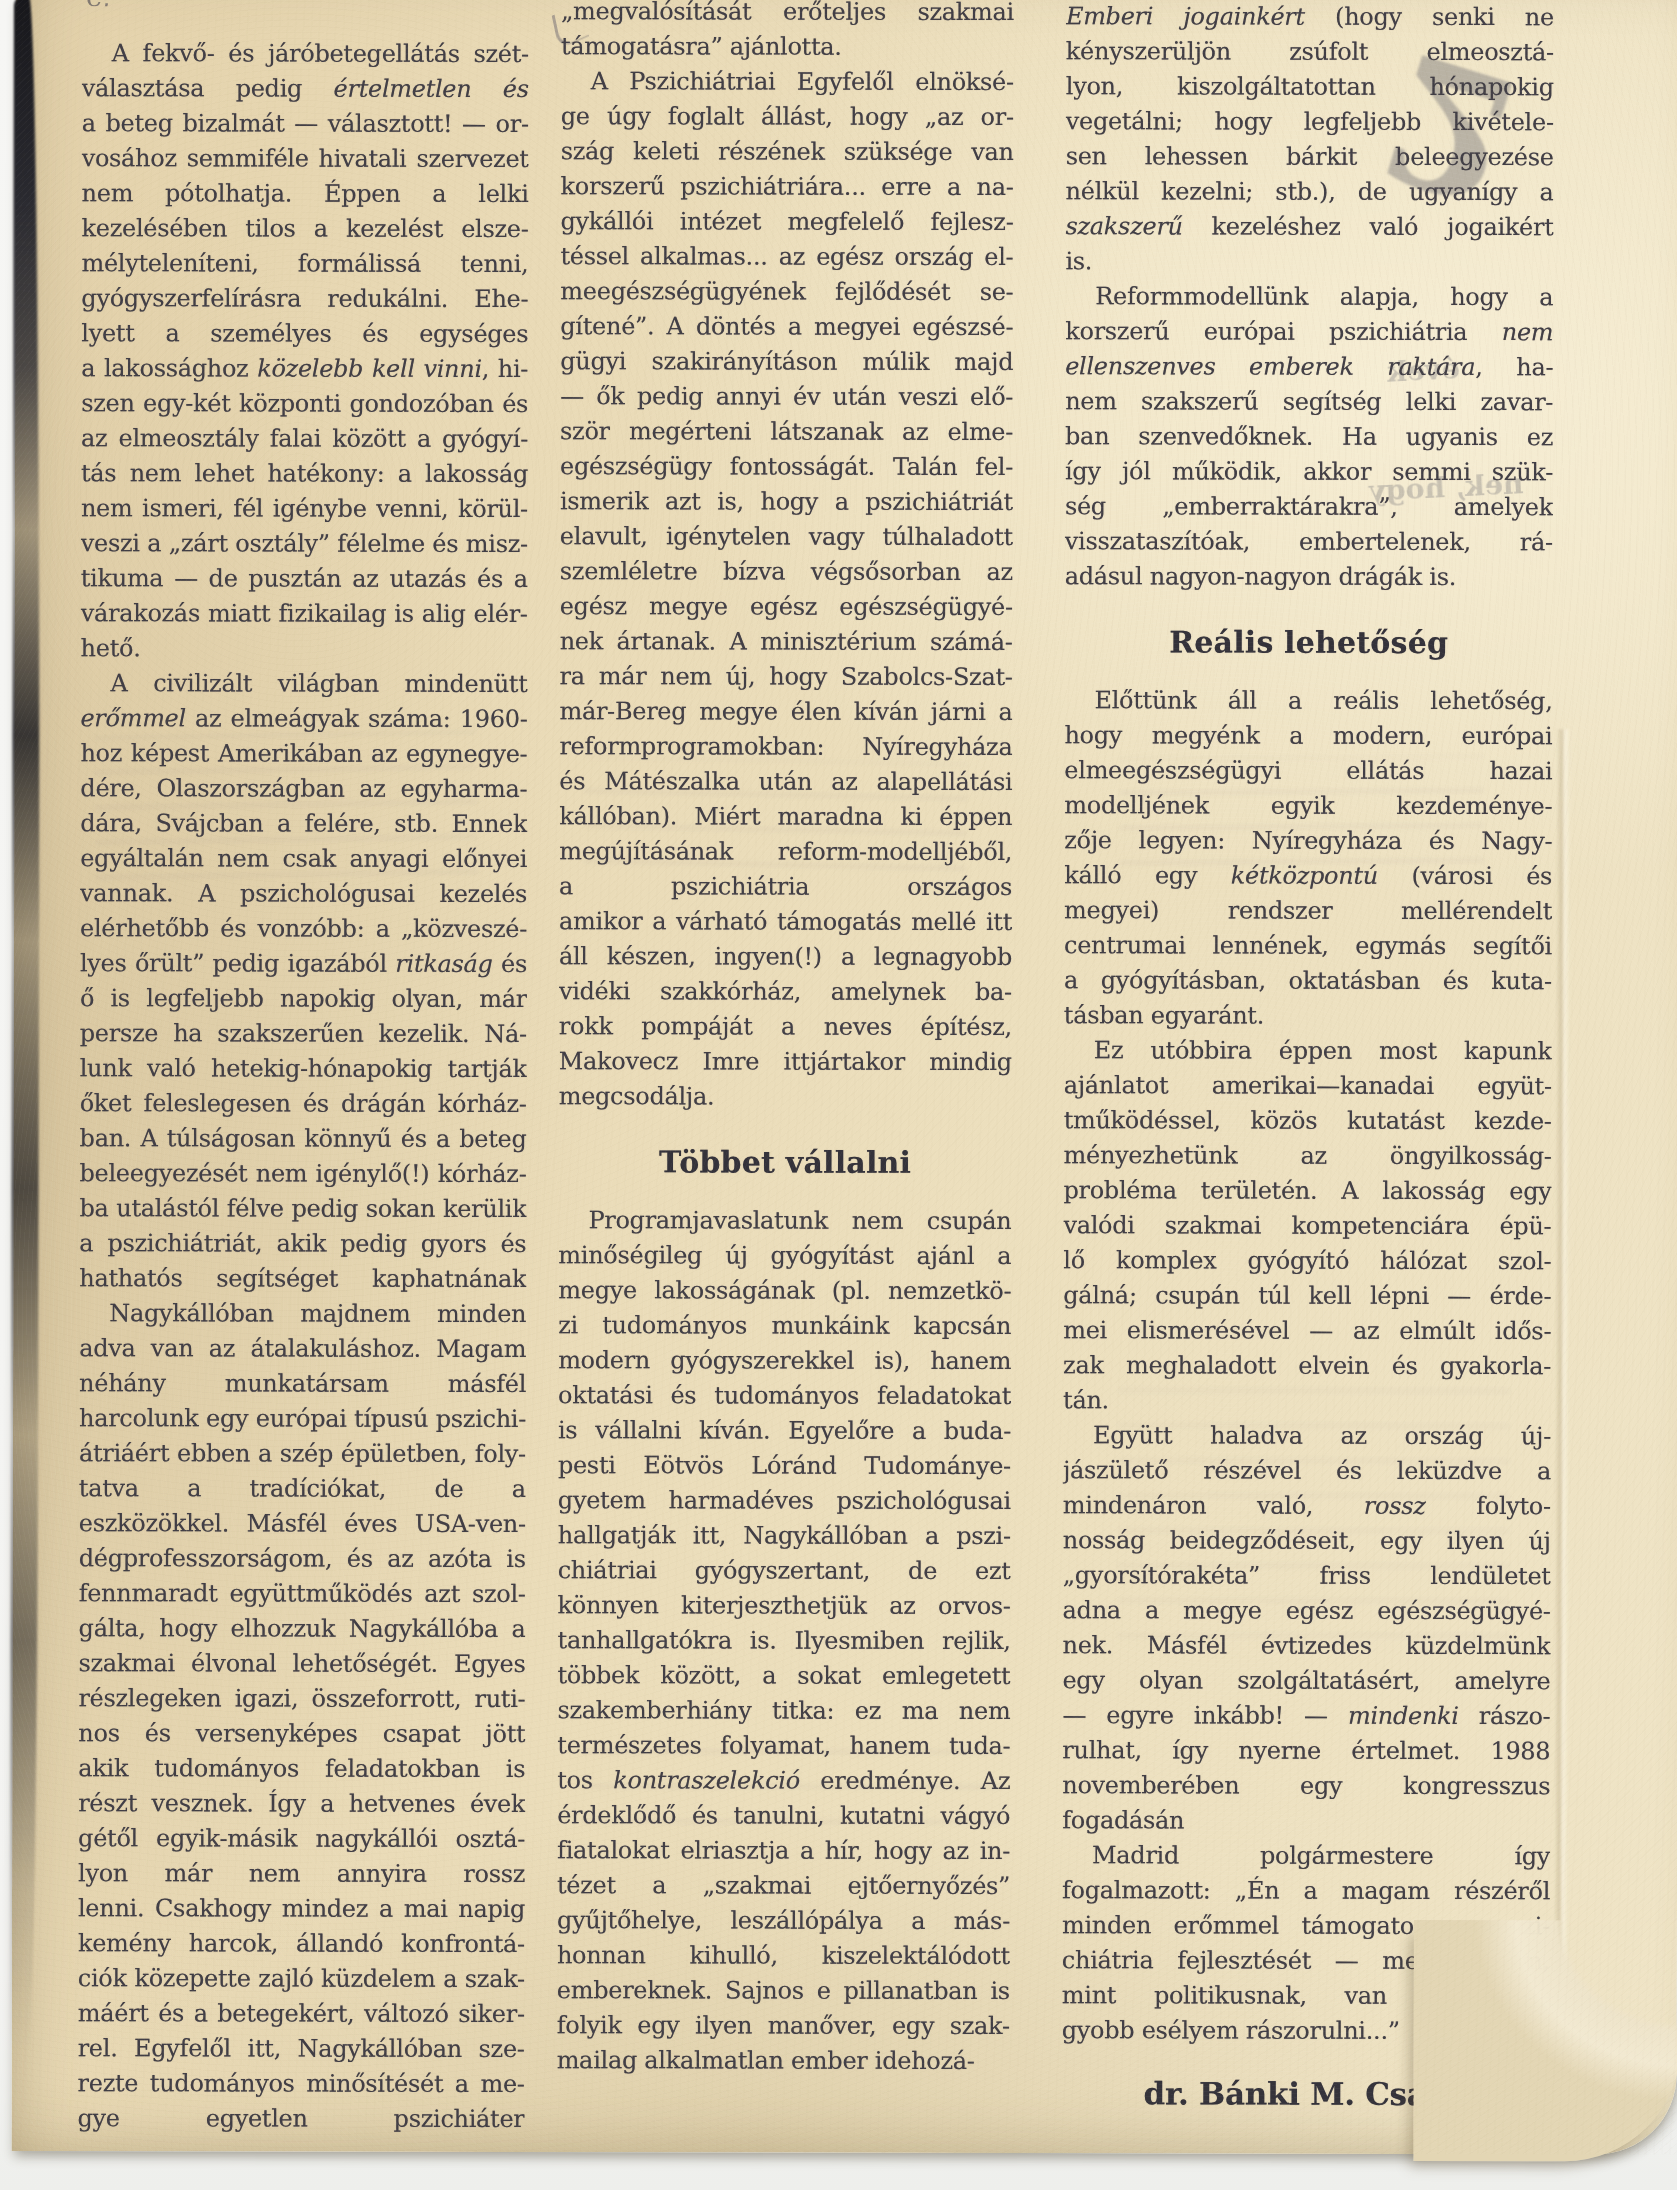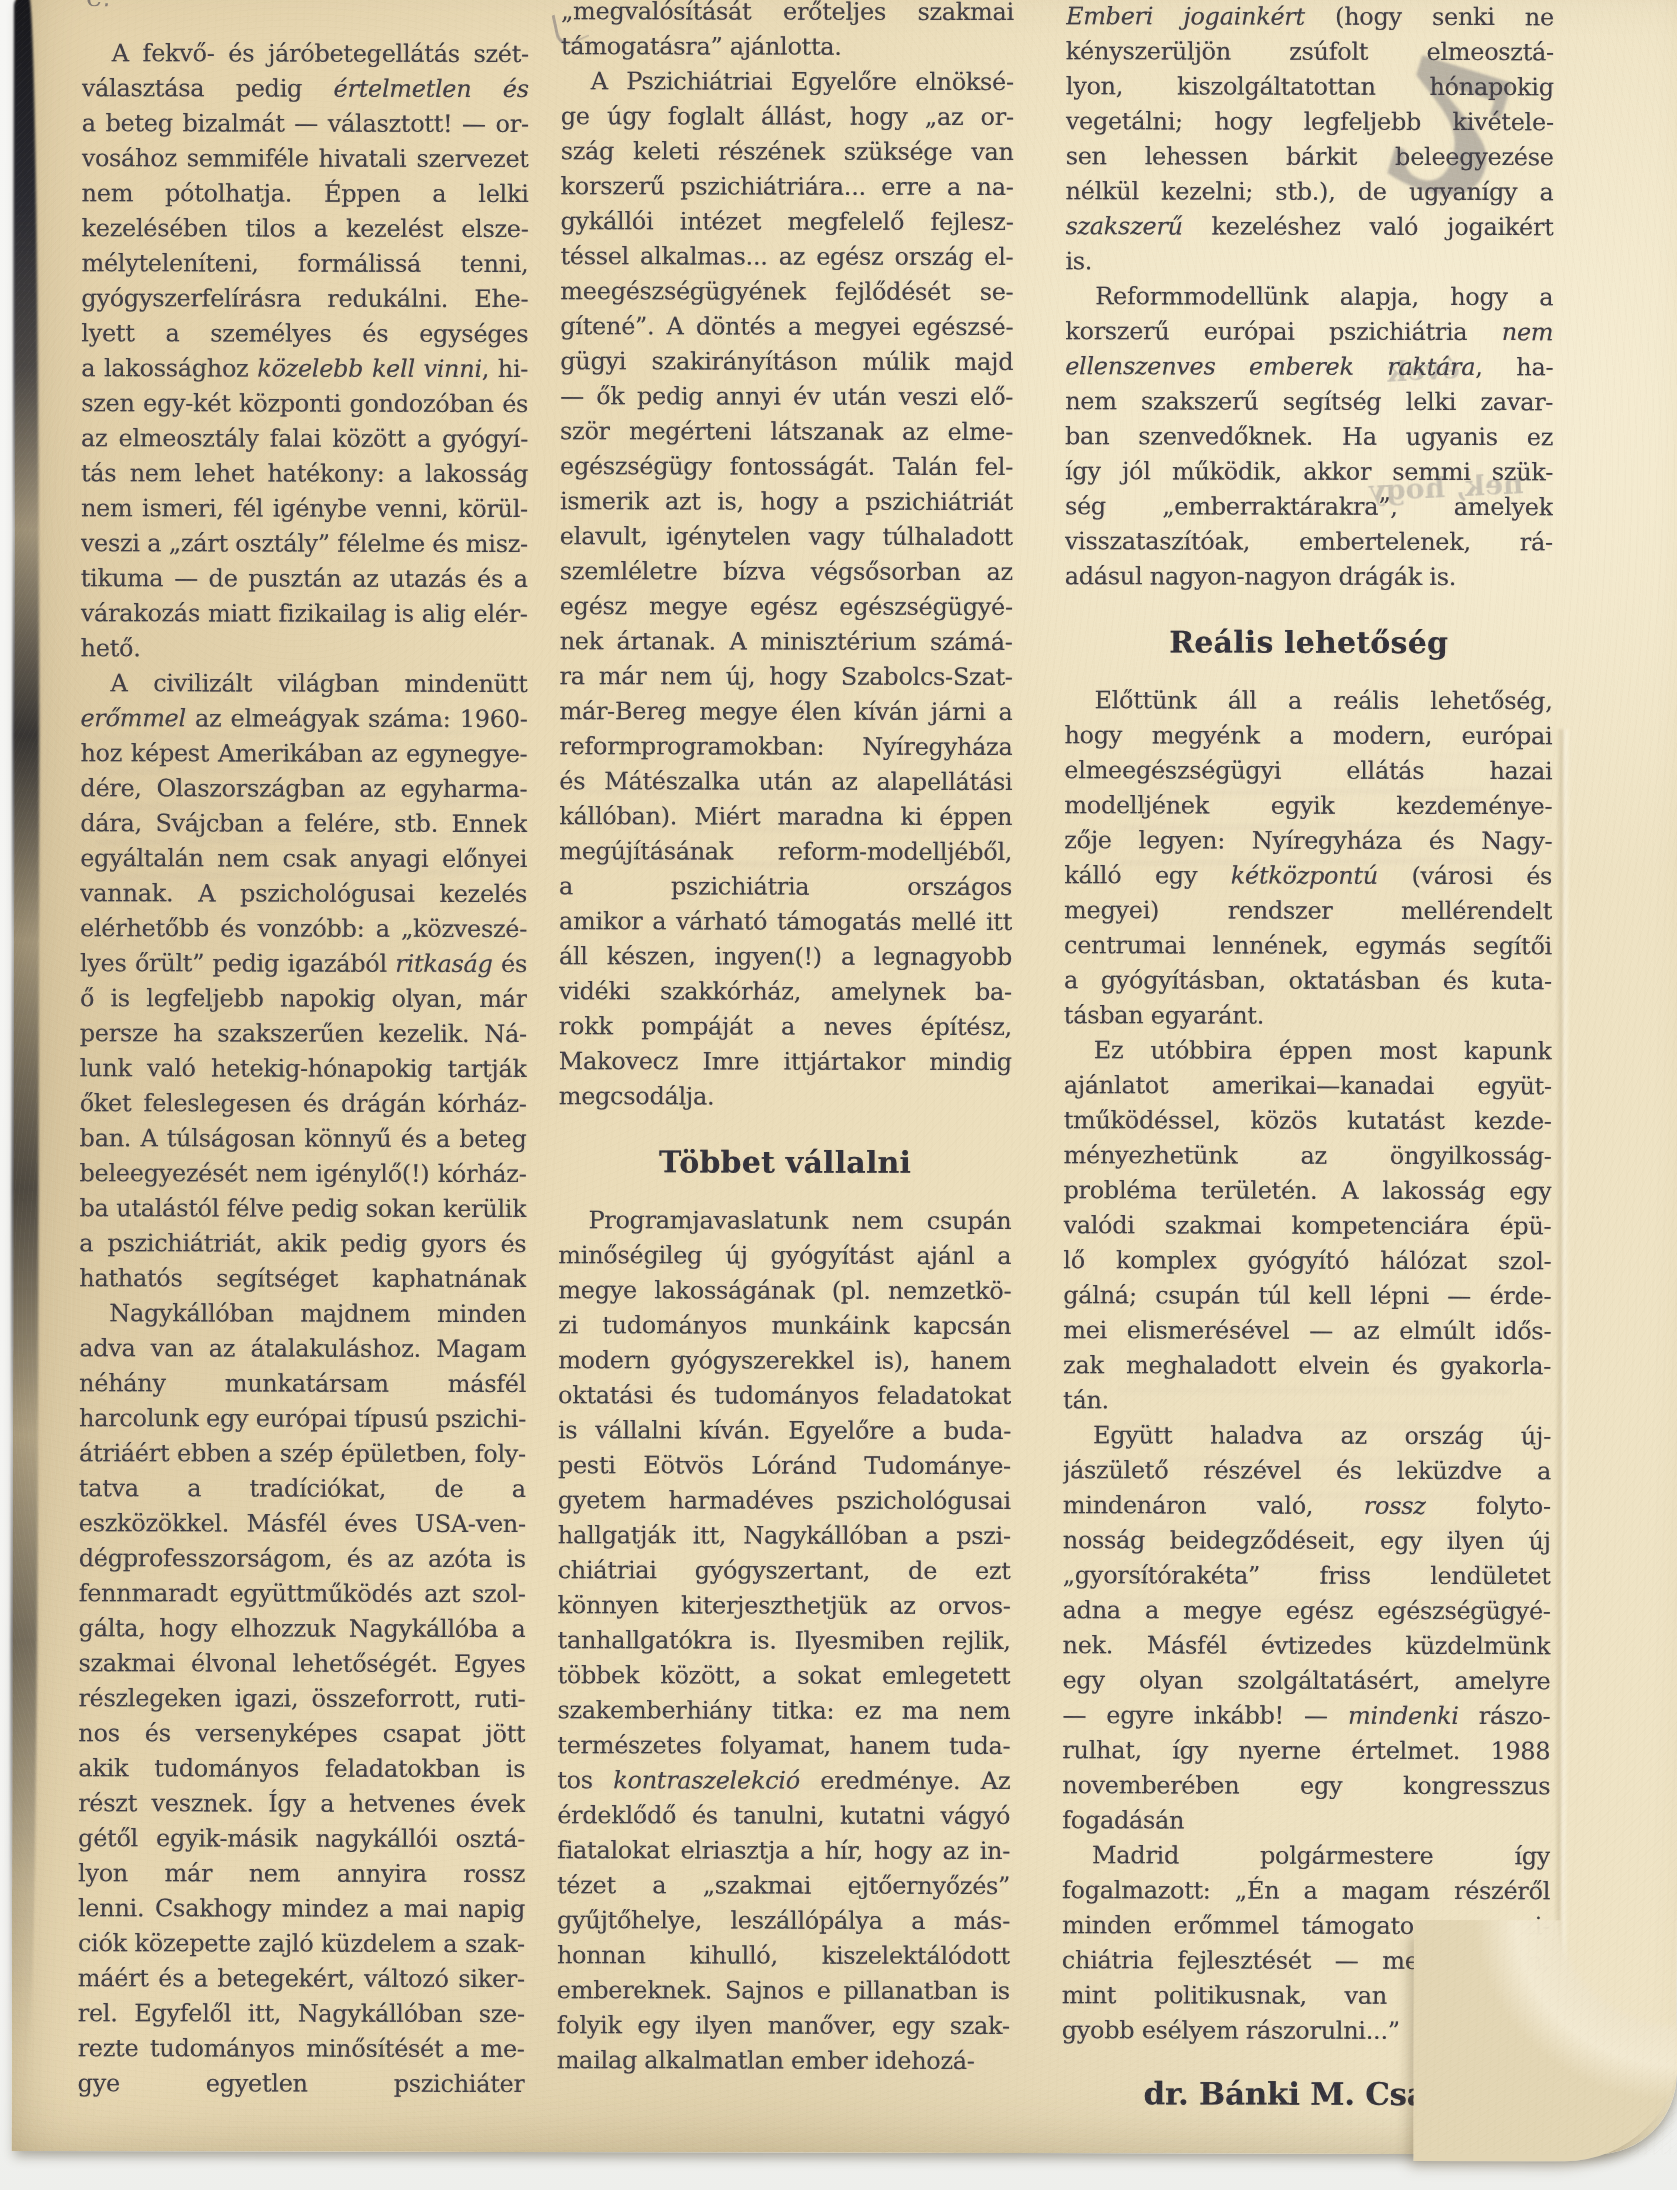--- a/index.html
+++ b/index.html
@@ -158,31 +158,32 @@
       <div class="line">fennmaradt együttműködés azt szol-</div>
       <div class="line">gálta, hogy elhozzuk Nagykállóba a</div>
       <div class="line">szakmai élvonal lehetőségét. Egyes</div>
       <div class="line">részlegeken igazi, összeforrott, ruti-</div>
       <div class="line">nos és versenyképes csapat jött össze,</div>
       <div class="line">akik tudományos feladatokban is</div>
       <div class="line">részt vesznek. Így a hetvenes évek vé-</div>
       <div class="line">gétől egyik-másik nagykállói osztá-</div>
       <div class="line">lyon már nem annyira rossz betegnek</div>
       <div class="line">lenni. Csakhogy mindez a mai napig</div>
+      <div class="line">kemény harcok, állandó konfrontá-</div>
       <div class="line">ciók közepette zajló küzdelem a szak-</div>
       <div class="line">máért és a betegekért, változó siker-</div>
       <div class="line">rel. Egyfelől itt, Nagykállóban sze-</div>
       <div class="line">rezte tudományos minősítését a me-</div>
       <div class="line end">gye egyetlen pszichiáter kandidátusa,</div>
     </div>
 
   <div class="col" style="left:545px;top:-1.8px;width:453px;">
       <div class="line">„megvalósítását erőteljes szakmai</div>
       <div class="line end">támogatásra” ajánlotta.</div>
-      <div class="line ind">A Pszichiátriai Egyelőre elnöksé-</div>
+      <div class="line ind">A Pszichiátriai Egyfelől elnöksé-</div>
       <div class="line">ge úgy foglalt állást, hogy „az or-</div>
       <div class="line">szág keleti részének szüksége van</div>
       <div class="line">korszerű pszichiátriára... erre a na-</div>
       <div class="line">gykállói intézet megfelelő fejlesz-</div>
       <div class="line">téssel alkalmas... az egész ország el-</div>
       <div class="line">meegészségügyének fejlődését se-</div>
       <div class="line">gítené”. A döntés a megyei egészsé-</div>
       <div class="line">gügyi szakirányításon múlik majd</div>
       <div class="line">— ők pedig annyi év után veszi elő-</div>
       <div class="line">ször megérteni látszanak az elme-</div>

